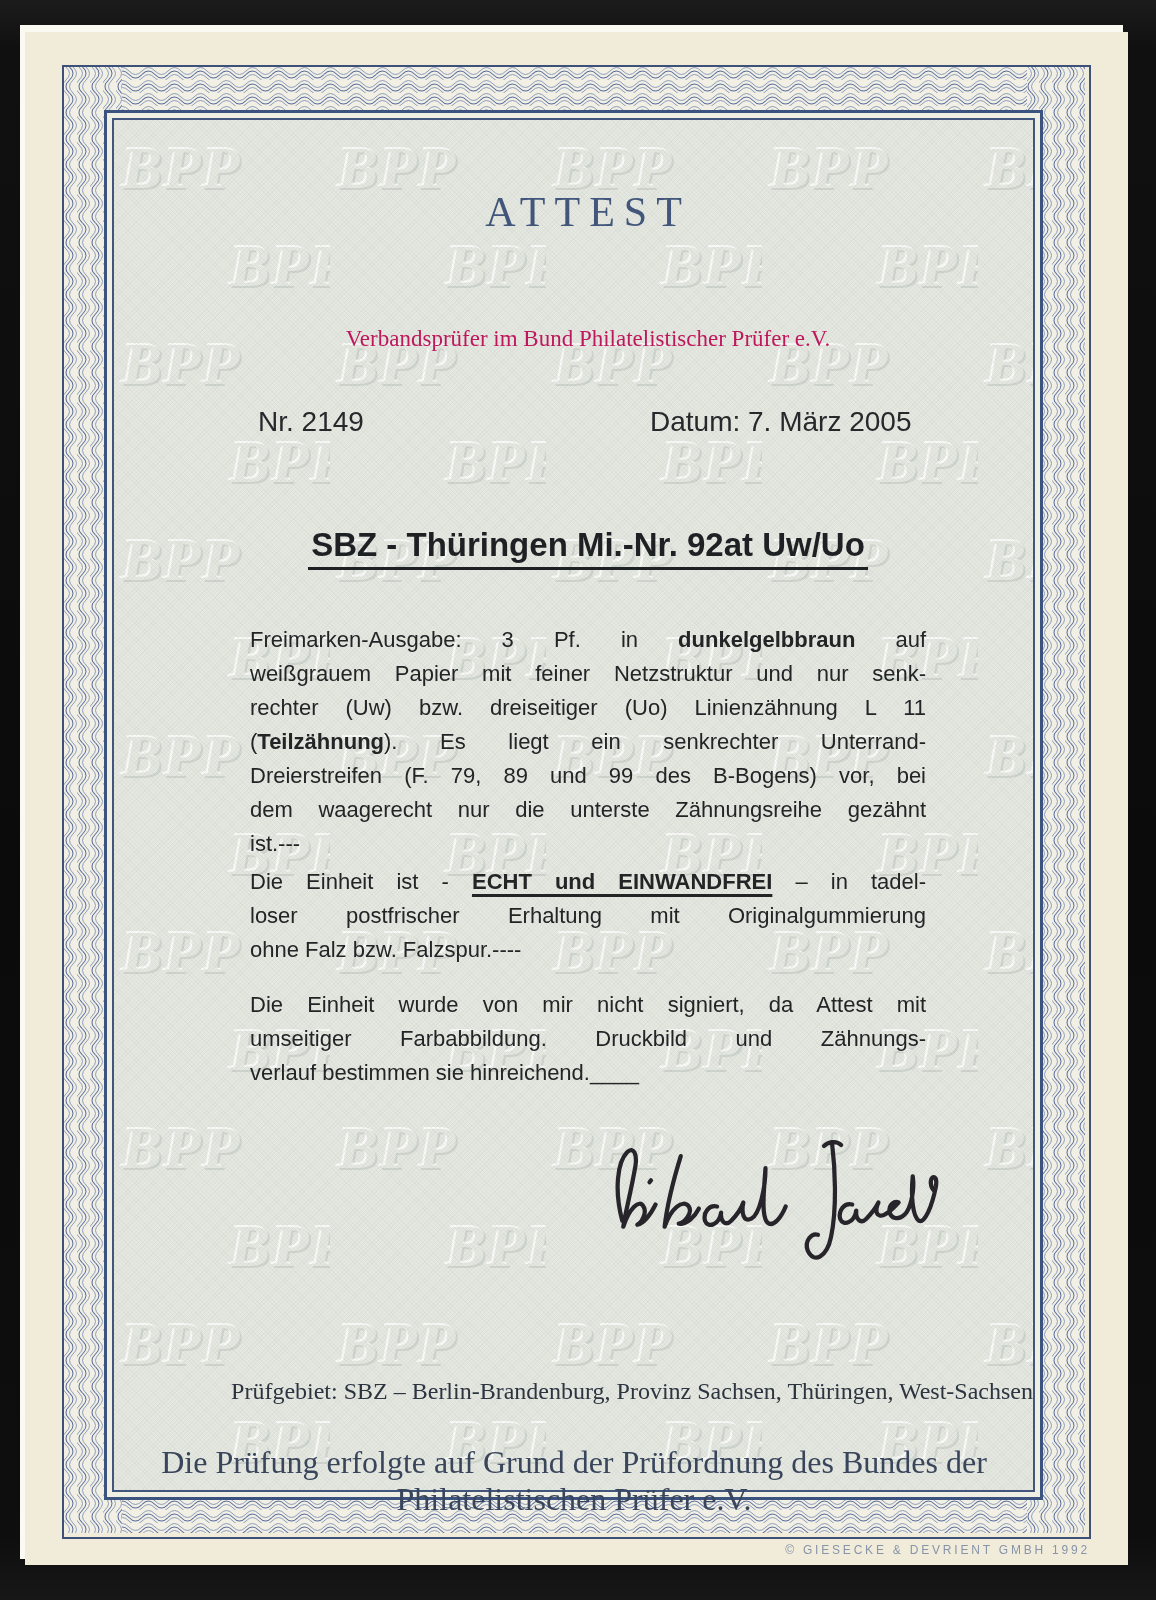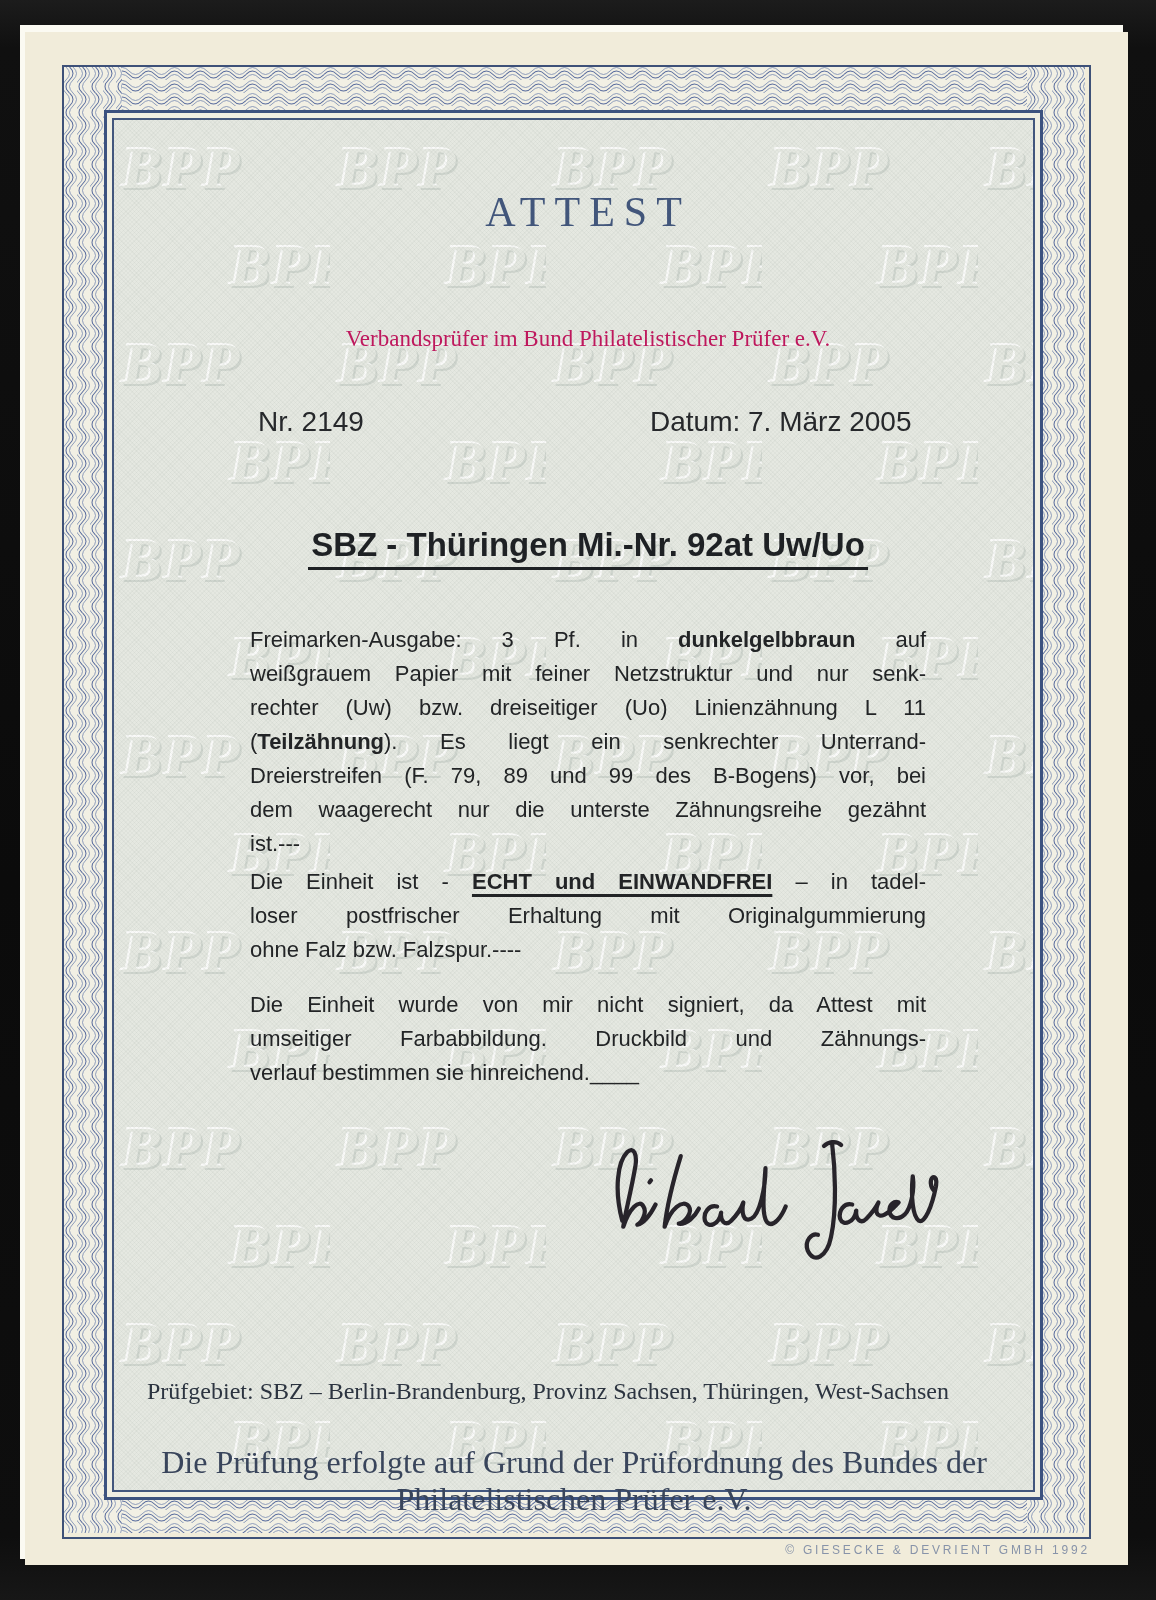--- a/index.html
+++ b/index.html
@@ -33,22 +33,22 @@
   .subject{position:absolute;top:406px;width:100%;text-align:center;}
   .subject span{display:inline-block;font-size:33px;font-weight:700;color:#1e2124;
                 border-bottom:3px solid #1e2124;padding:0 3px 3px;}
   .para{position:absolute;width:676px;font-size:22px;line-height:34px;color:#222426;}
   .p1{top:503px;} .p2{top:745px;} .p3{top:868px;}
   .line{white-space:nowrap;text-align:justify;text-align-last:justify;}
   .line.last{text-align-last:left;}
   .b{font-weight:700;}
   .bu{font-weight:700;text-decoration:underline;text-decoration-thickness:2.5px;text-underline-offset:5px;}
   .signature{position:absolute;left:478px;top:1006px;width:348px;height:150px;}
-  .footer-areas{position:absolute;left:0;top:1256px;width:100%;text-align:left;font-size:24px;
-                line-height:31px;color:#2c3440;font-family:"Liberation Serif","DejaVu Serif",serif;margin-left:33px;}
+  .footer-areas{position:absolute;left:0;top:1256px;width:100%;text-align:right;font-size:24px;
+                line-height:31px;color:#2c3440;font-family:"Liberation Serif","DejaVu Serif",serif;}
   .footer-legal{position:absolute;left:-40px;top:1324px;width:1000px;text-align:center;font-size:32px;
                 color:#39455b;font-family:"Liberation Serif","DejaVu Serif",serif;}
   .imprint{position:absolute;right:38px;top:1511px;font-size:12px;letter-spacing:2.8px;
            color:#8793a9;}
 </style>
 </head>
 <body>
 
 <div class="stage">
 

